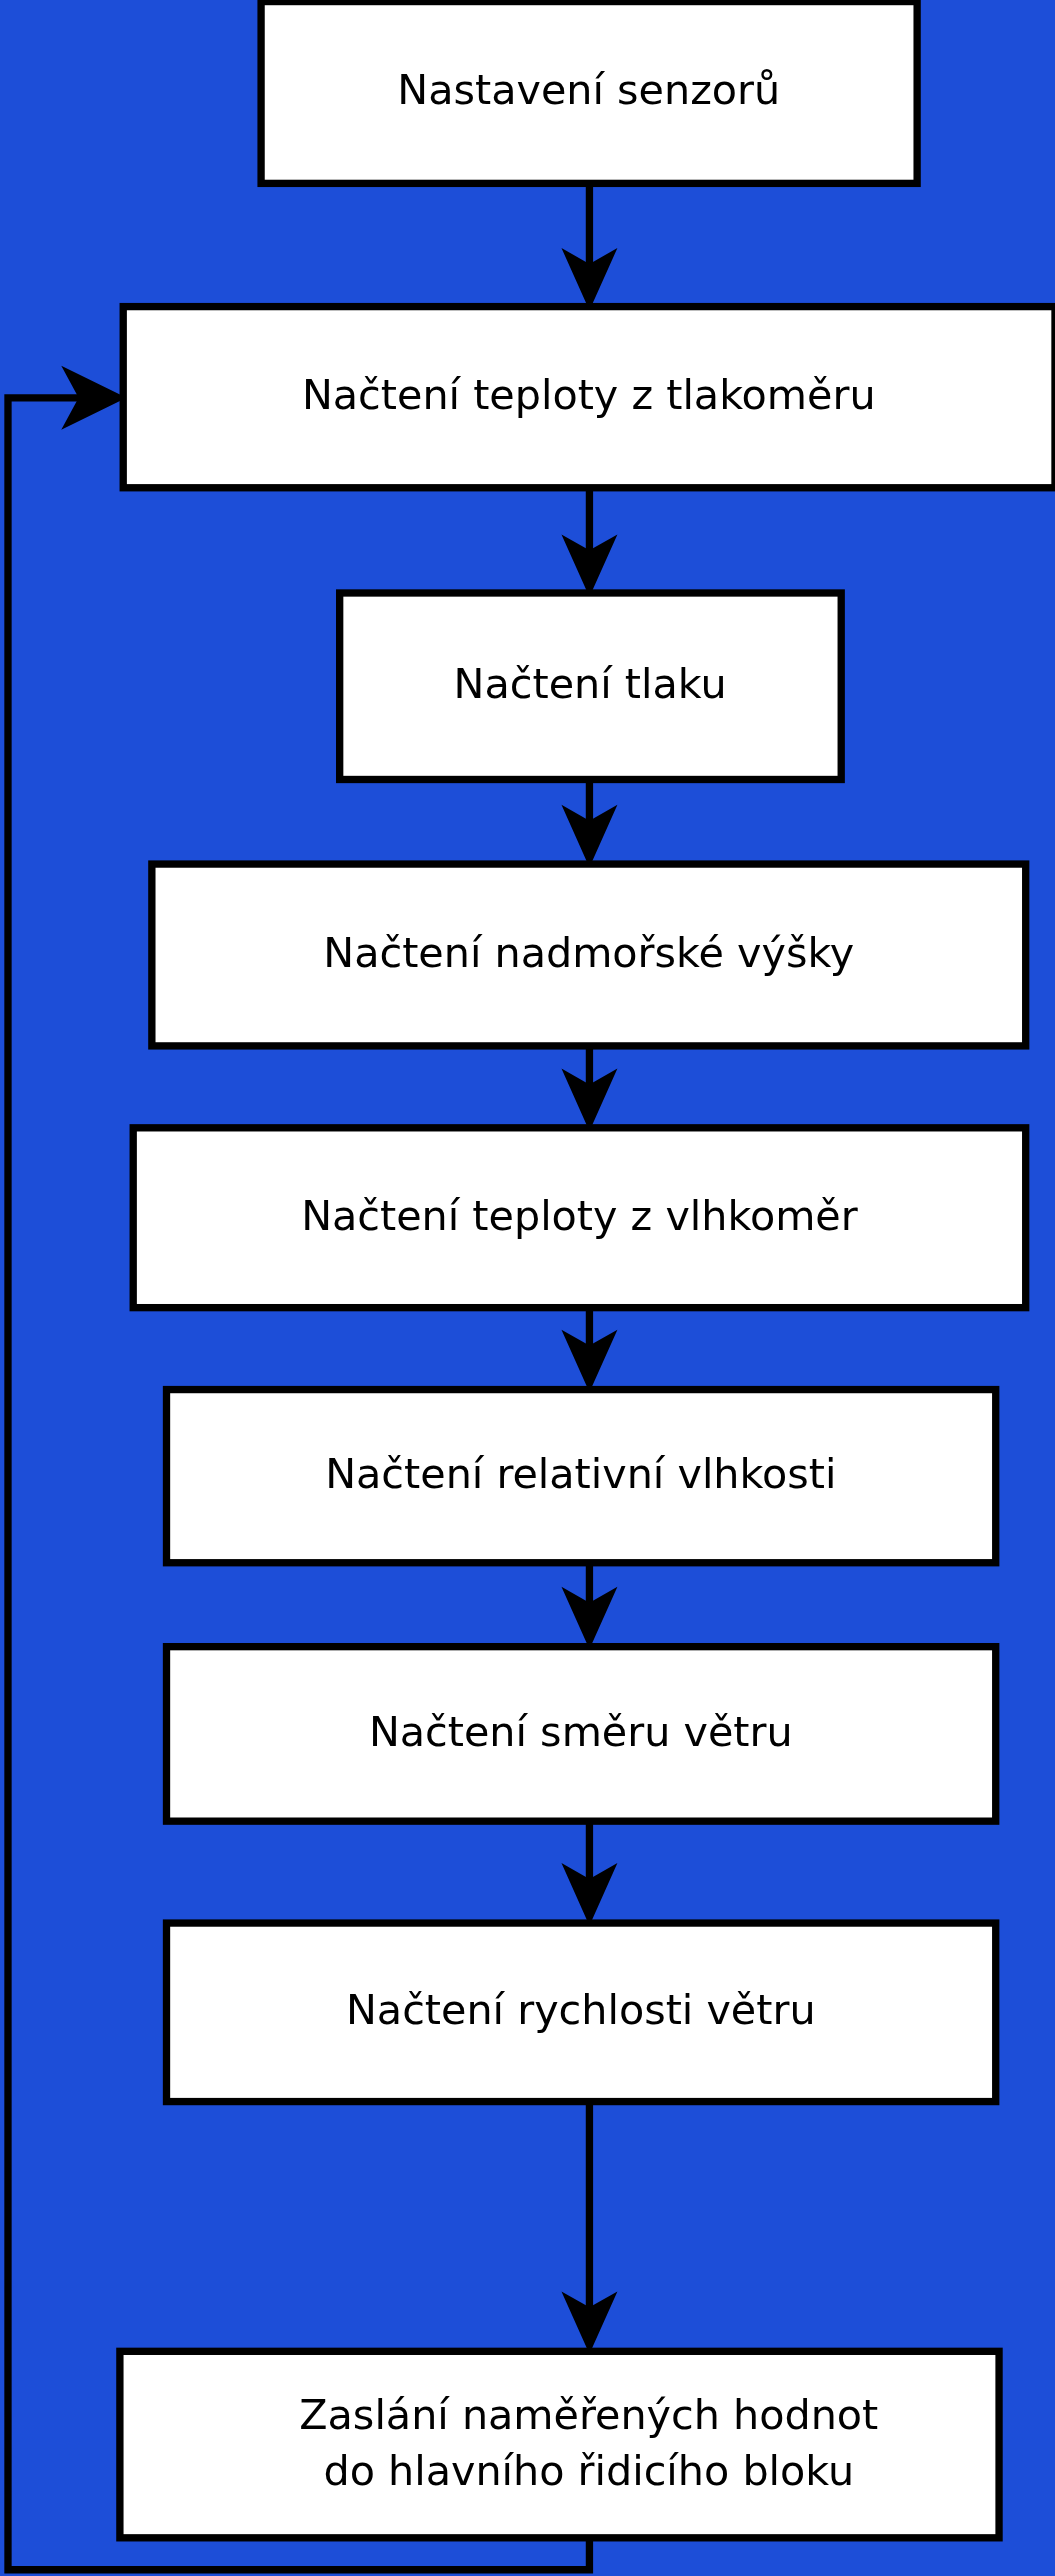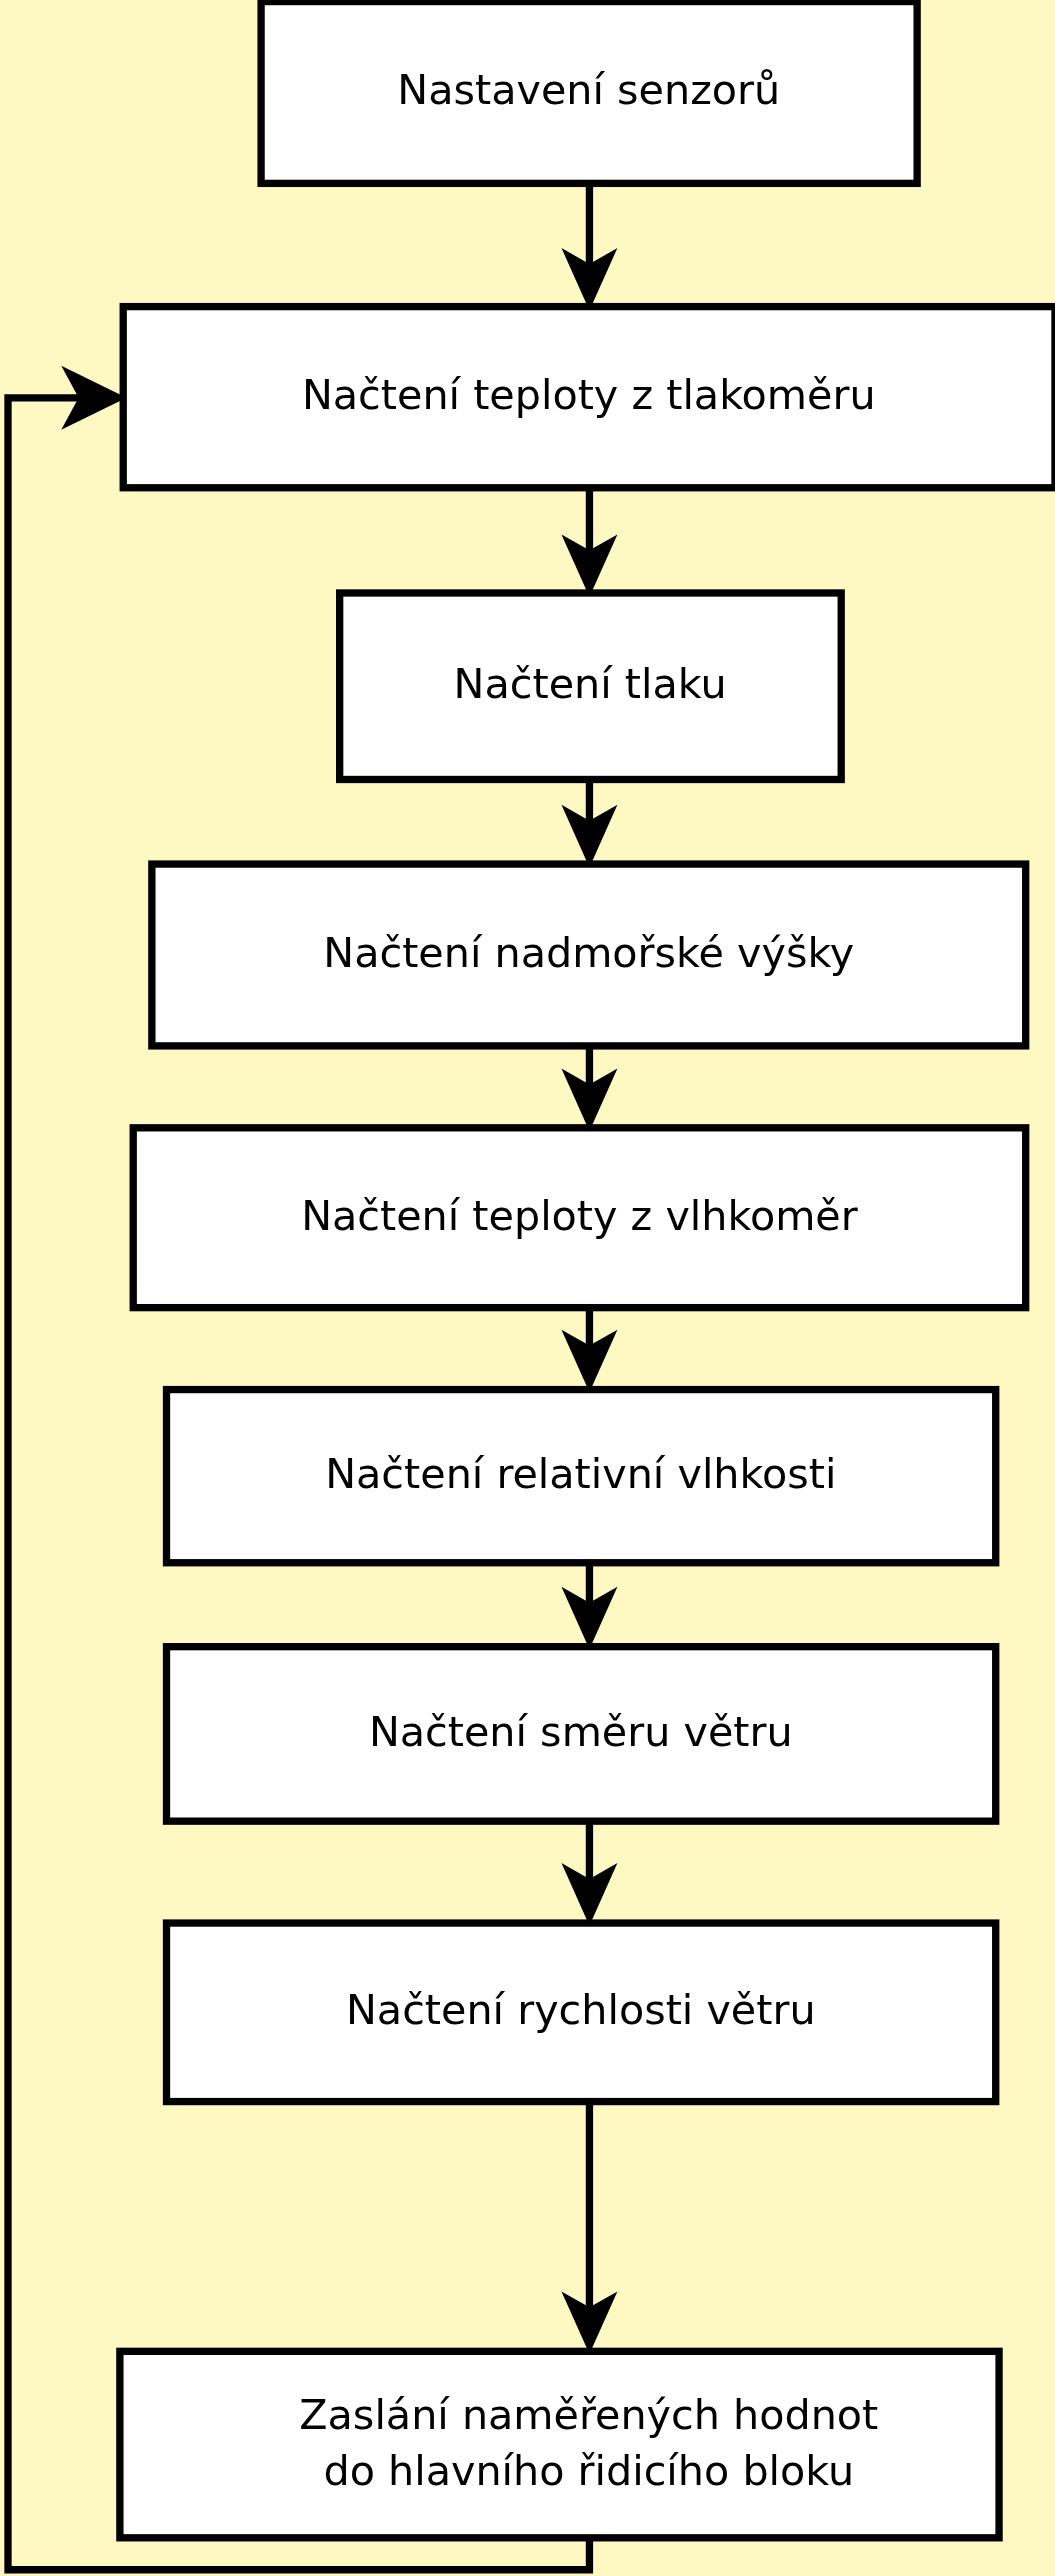--- a/index.html
+++ b/index.html
@@ -8,21 +8,21 @@
     padding: 0;
     background: #ffffff;
   }
   body {
     font-family: "DejaVu Sans", sans-serif;
   }
   #stage {
     position: relative;
     width: 1055px;
     height: 2576px;
-    background: #fef9c3;
+    background: #1d4ed8;
     overflow: hidden;
   }
   #flow-svg {
     position: absolute;
     top: 0;
     left: 0;
     width: 1055px;
     height: 2576px;
   }
   .node-rect {

